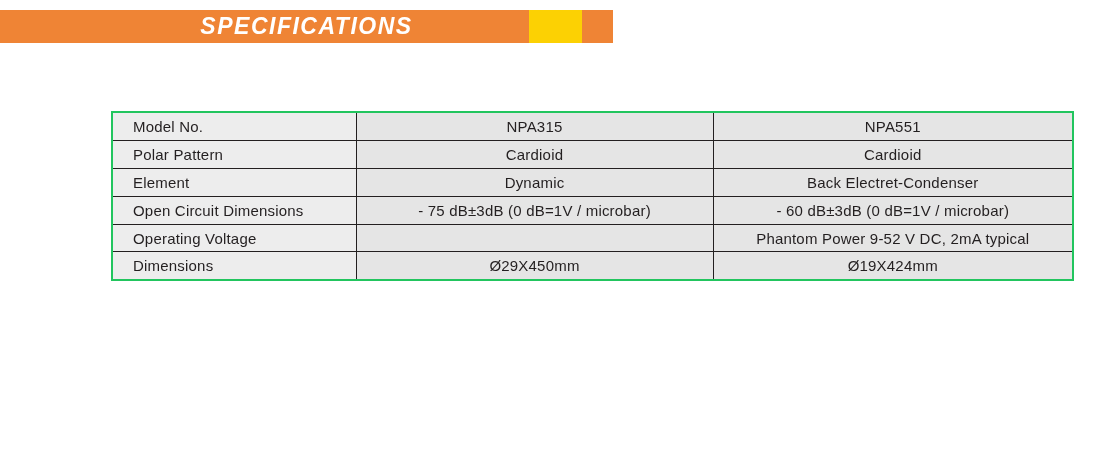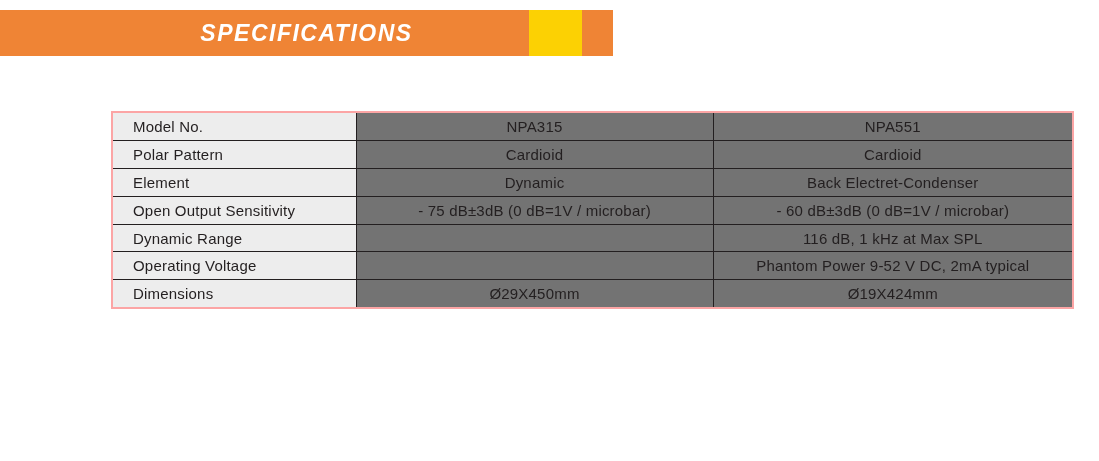--- a/index.html
+++ b/index.html
@@ -15,21 +15,21 @@
     font-family: "Liberation Sans", sans-serif;
     color: #231f20;
     overflow: hidden;
   }
 
   
   .banner {
     position: absolute;
     top: 10px;
     left: 0;
-    height: 46px;
+    height: 33px;
     display: flex;
   }
   .banner-main {
     width: 529px;
     height: 100%;
     display: flex;
     align-items: center;
     justify-content: center;
   }
   .banner-title {
@@ -50,38 +50,38 @@
     height: 100%;
   }
 
   
   .specs-table {
     position: absolute;
     left: 111px;
     top: 111px;
     border-collapse: collapse;
     table-layout: fixed;
-    border: 2px solid #fca5a5;
+    border: 2px solid #22c55e;
   }
   .specs-table td {
     border: 1px solid #231f20;
     height: 26.9px;
     font-size: 15px;
     letter-spacing: 0.2px;
     white-space: nowrap;
     overflow: hidden;
     vertical-align: middle;
   }
   .label-cell {
     background: #ededed;
     text-align: left;
     padding: 0 4px 0 20px;
   }
   .value-cell {
-    background: #737373;
+    background: #e5e5e5;
     text-align: center;
     padding: 0 12px;
   }
 </style>
 </head>
 <body>
 
 <div class="page">
 
   <div class="banner">
@@ -108,28 +108,23 @@
           <td class="label-cell">Polar Pattern</td>
           <td class="value-cell">Cardioid</td>
           <td class="value-cell">Cardioid</td>
         </tr>
         <tr>
           <td class="label-cell">Element</td>
           <td class="value-cell">Dynamic</td>
           <td class="value-cell">Back Electret-Condenser</td>
         </tr>
         <tr>
-          <td class="label-cell">Open Output Sensitivity</td>
+          <td class="label-cell">Open Circuit Dimensions</td>
           <td class="value-cell">- 75 dB±3dB (0 dB=1V / microbar)</td>
           <td class="value-cell">- 60 dB±3dB (0 dB=1V / microbar)</td>
-        </tr>
-        <tr>
-          <td class="label-cell">Dynamic Range</td>
-          <td class="value-cell"></td>
-          <td class="value-cell">116 dB, 1 kHz at Max SPL</td>
         </tr>
         <tr>
           <td class="label-cell">Operating Voltage</td>
           <td class="value-cell"></td>
           <td class="value-cell">Phantom Power 9-52 V DC, 2mA typical</td>
         </tr>
         <tr>
           <td class="label-cell">Dimensions</td>
           <td class="value-cell">Ø29X450mm</td>
           <td class="value-cell">Ø19X424mm</td>

